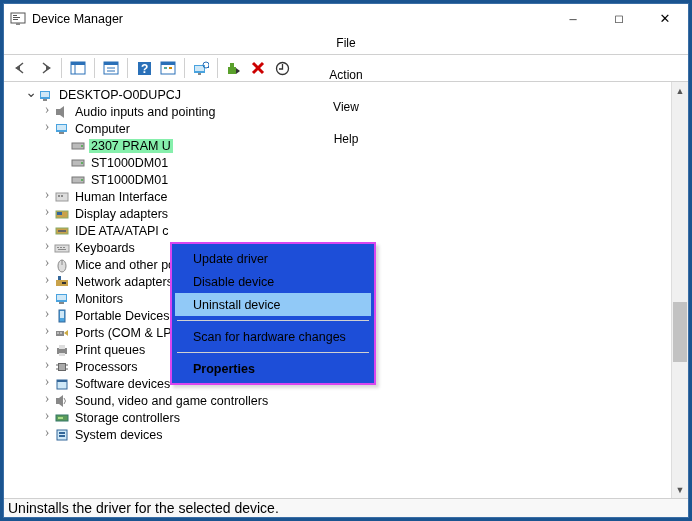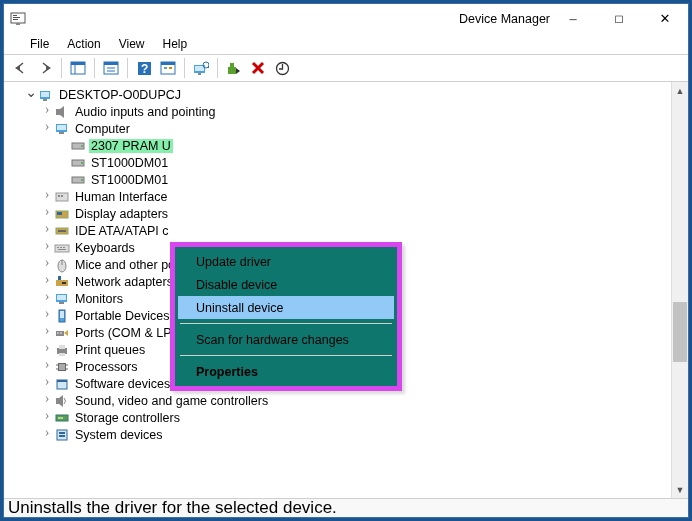--- a/index.html
+++ b/index.html
@@ -23,36 +23,37 @@
   }
   
   .titlebar {
     height: 30px;
     display: flex;
     align-items: center;
     padding-left: 6px;
     background: #fff;
   }
   .titlebar .appicon { width:16px; height:16px; margin-right:6px; }
-  .titlebar .title { font-size: 12.5px; flex:1;text-align:right; }
+  .titlebar .title { font-size: 12.5px; flex:1; }
   .winbtns { display:flex; height:100%; }
   .winbtn {
     width:46px; height:100%;
     display:flex; align-items:center; justify-content:center;
     font-family:"Segoe UI Symbol";
     font-size:10px;
   }
   .winbtn.close { font-size:13px; }
   
   .menubar {
     height:20px;
     display:flex; align-items:center;
-    padding-left:24px;
+    padding-left:0;
     gap:14px;
     font-size:12px;
+    flex-direction:column;
   }
   .menubar span { padding:2px 2px; }
   
   .toolbar {
     height:28px;
     border-top:1px solid #d0d0d0;
     border-bottom:1px solid #d0d0d0;
     display:flex; align-items:center;
     padding-left:6px;
     gap:2px;
@@ -120,32 +121,32 @@
     position:absolute; left:0; right:0; height:17px;
     display:flex; align-items:center; justify-content:center;
     font-size:9px; color:#555;
     font-family:"Segoe UI Symbol";
   }
   .scroll .arrow.up { top:0; }
   .scroll .arrow.down { bottom:0; }
   
   .status {
     height:18px;
-    font-size:17px;
+    font-size:14px;
     padding-left:4px;
     display:flex; align-items:center;
     background:#f8f8f8;
   }
   
   .ctxmenu {
     position:absolute;
     left:166px; top:160px;
-    width:232px;
-    background:#0f766e;
-    border:5px solid #d946ef;
+    width:206px;
+    background:#1d4ed8;
+    border:2px solid #d946ef;
     box-shadow: 3px 3px 3px rgba(0,0,0,0.15);
     padding:3px;
     font-size:12.5px;
     z-index:20;
   }
   .ctxitem {
     height:23px; display:flex; align-items:center;
     padding-left:18px;
   }
   .ctxitem.hi { background:#91c9f7; }

